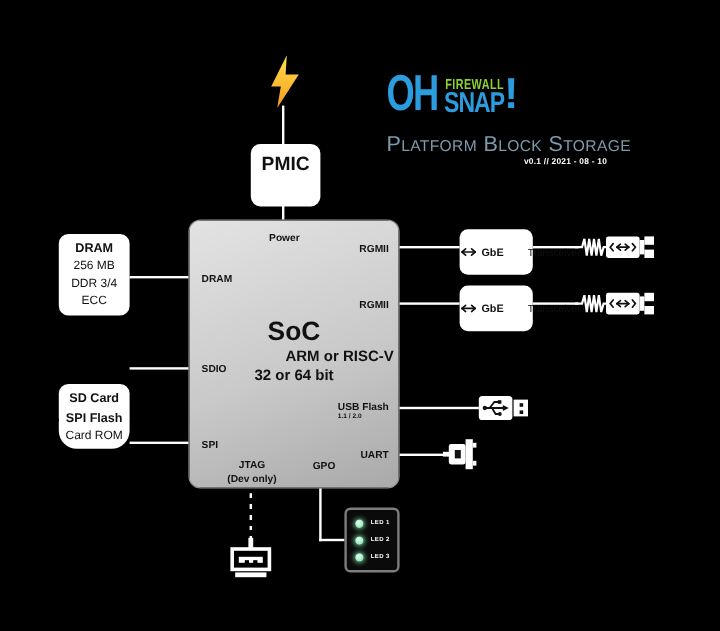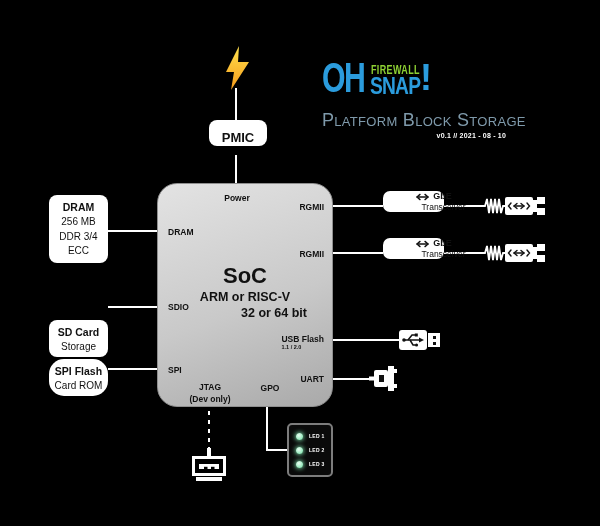--- a/index.html
+++ b/index.html
@@ -5,33 +5,33 @@
   html,body{margin:0;padding:0;background:#000;}
   #canvas{position:relative;width:600px;height:526px;background:#000;overflow:hidden;
           font-family:"Liberation Sans",sans-serif;color:#111;}
   .abs{position:absolute;}
   
   .hline{position:absolute;height:2px;background:var(--line-color,#fff);}
   .vline{position:absolute;width:2px;background:var(--line-color,#fff);}
   .vdash{position:absolute;width:2px;background:repeating-linear-gradient(to bottom,#fff 0 4px,transparent 4px 9px);}
   
   .wbox{position:absolute;background:#fff;border-radius:8px;text-align:center;box-sizing:border-box;}
-  .pmic{left:209px;top:120px;width:58px;height:26px;font-weight:bold;font-size:13px;line-height:35px;}
+  .pmic{left:209px;top:120px;width:58px;height:52px;font-weight:bold;font-size:16px;line-height:35px;}
   .memblock{left:49px;width:59px;padding-top:5px;}
   .memblock .t{font-weight:bold;font-size:10.5px;line-height:15px;}
   .memblock .l{font-size:10px;line-height:14.5px;}
   
-  .soc{position:absolute;left:157px;top:183px;width:176px;height:224px;border-radius:20px;
+  .soc{position:absolute;left:157px;top:183px;width:176px;height:224px;border-radius:10px;
        background:linear-gradient(160deg,var(--soc-light,#e3e3e3) 0%,#c9c9c9 55%,var(--soc-dark,#a9a9a9) 100%);
        border:1px solid #8f8f8f;box-sizing:border-box;}
   .port{position:absolute;font-size:8.5px;font-weight:bold;white-space:nowrap;}
   .soc-title{position:absolute;left:0;width:100%;text-align:center;font-weight:bold;}
   
-  .gbe{position:absolute;left:383px;width:61px;height:21px;background:#fff;border-radius:7px;
-       display:flex;flex-direction:column;align-items:center;justify-content:center;box-sizing:border-box;padding-left:40px;}
+  .gbe{position:absolute;left:383px;width:61px;height:38px;background:#fff;border-radius:7px;
+       display:flex;align-items:center;justify-content:center;box-sizing:border-box;padding-left:40px;}
   .gbe .row1{display:flex;align-items:center;gap:3px;font-weight:bold;font-size:9px;line-height:11px;}
   .gbe .row2{font-size:8.5px;line-height:10px;margin-left:20px;}
   
   .ledpanel{position:absolute;left:287px;top:423px;width:46px;height:54px;background:#0a0a0a;
             border:2px solid #7d7d7d;border-radius:5px;box-sizing:border-box;
             display:flex;flex-direction:column;justify-content:space-around;padding:4px 0 4px 7px;}
   .ledrow{display:flex;align-items:center;gap:6px;}
   .led{width:7px;height:7px;border-radius:50%;
        background:radial-gradient(circle at 40% 35%,#eafff3 0%,var(--led-color,#8fe8b8) 70%);
        box-shadow:0 0 4px 1px rgba(130,235,180,.8);}
@@ -84,39 +84,39 @@
     <div class="port" style="right:8px;top:65px;">RGMII</div>
     <div class="port" style="right:8px;top:150px;text-align:left;">
       <div>USB Flash</div>
       <div style="font-size:5.5px;line-height:7px;">1.1 / 2.0</div>
     </div>
     <div class="port" style="right:8px;top:190px;">UART</div>
     <div class="port" style="left:32px;top:198px;width:40px;text-align:center;">JTAG</div>
     <div class="port" style="left:12px;top:210px;width:80px;text-align:center;">(Dev only)</div>
     <div class="port" style="left:94px;top:199px;width:36px;text-align:center;">GPO</div>
     <div class="soc-title" style="top:79px;font-size:22px;">SoC</div>
-    <div class="soc-title" style="top:106px;font-size:12.5px;">ARM or RISC-V</div>
-    <div class="soc-title" style="top:122px;font-size:12.5px;padding-left:29px;">32 or 64 bit</div>
+    <div class="soc-title" style="top:106px;font-size:12.5px;padding-left:38px;">ARM or RISC-V</div>
+    <div class="soc-title" style="top:122px;font-size:12.5px;">32 or 64 bit</div>
   </div>
 
   <div class="hline" style="left:108px;top:230px;width:49px;"></div>
   <div class="hline" style="left:108px;top:306px;width:49px;"></div>
   <div class="hline" style="left:108px;top:368px;width:49px;"></div>
 
   <div class="wbox memblock" style="top:195px;height:68px;">
     <div class="t">DRAM</div>
     <div class="l">256 MB</div>
     <div class="l">DDR 3/4</div>
     <div class="l">ECC</div>
   </div>
   <div class="wbox memblock" style="top:292px;height:37px;margin-top:28px;">
     <div class="t">SD Card</div>
     <div class="l">Storage</div>
   </div>
-  <div class="wbox memblock" style="top:359px;height:37px;border-radius:15px;">
+  <div class="wbox memblock" style="top:337px;height:37px;border-radius:15px;">
     <div class="t">SPI Flash</div>
     <div class="l">Card ROM</div>
   </div>
 
   <div class="hline" style="left:333px;top:205px;width:50px;"></div>
   <div class="hline" style="left:444px;top:205px;width:38px;"></div>
   <div class="hline" style="left:333px;top:252px;width:50px;"></div>
   <div class="hline" style="left:444px;top:252px;width:38px;"></div>
 
   <div class="gbe" style="top:191px;">

